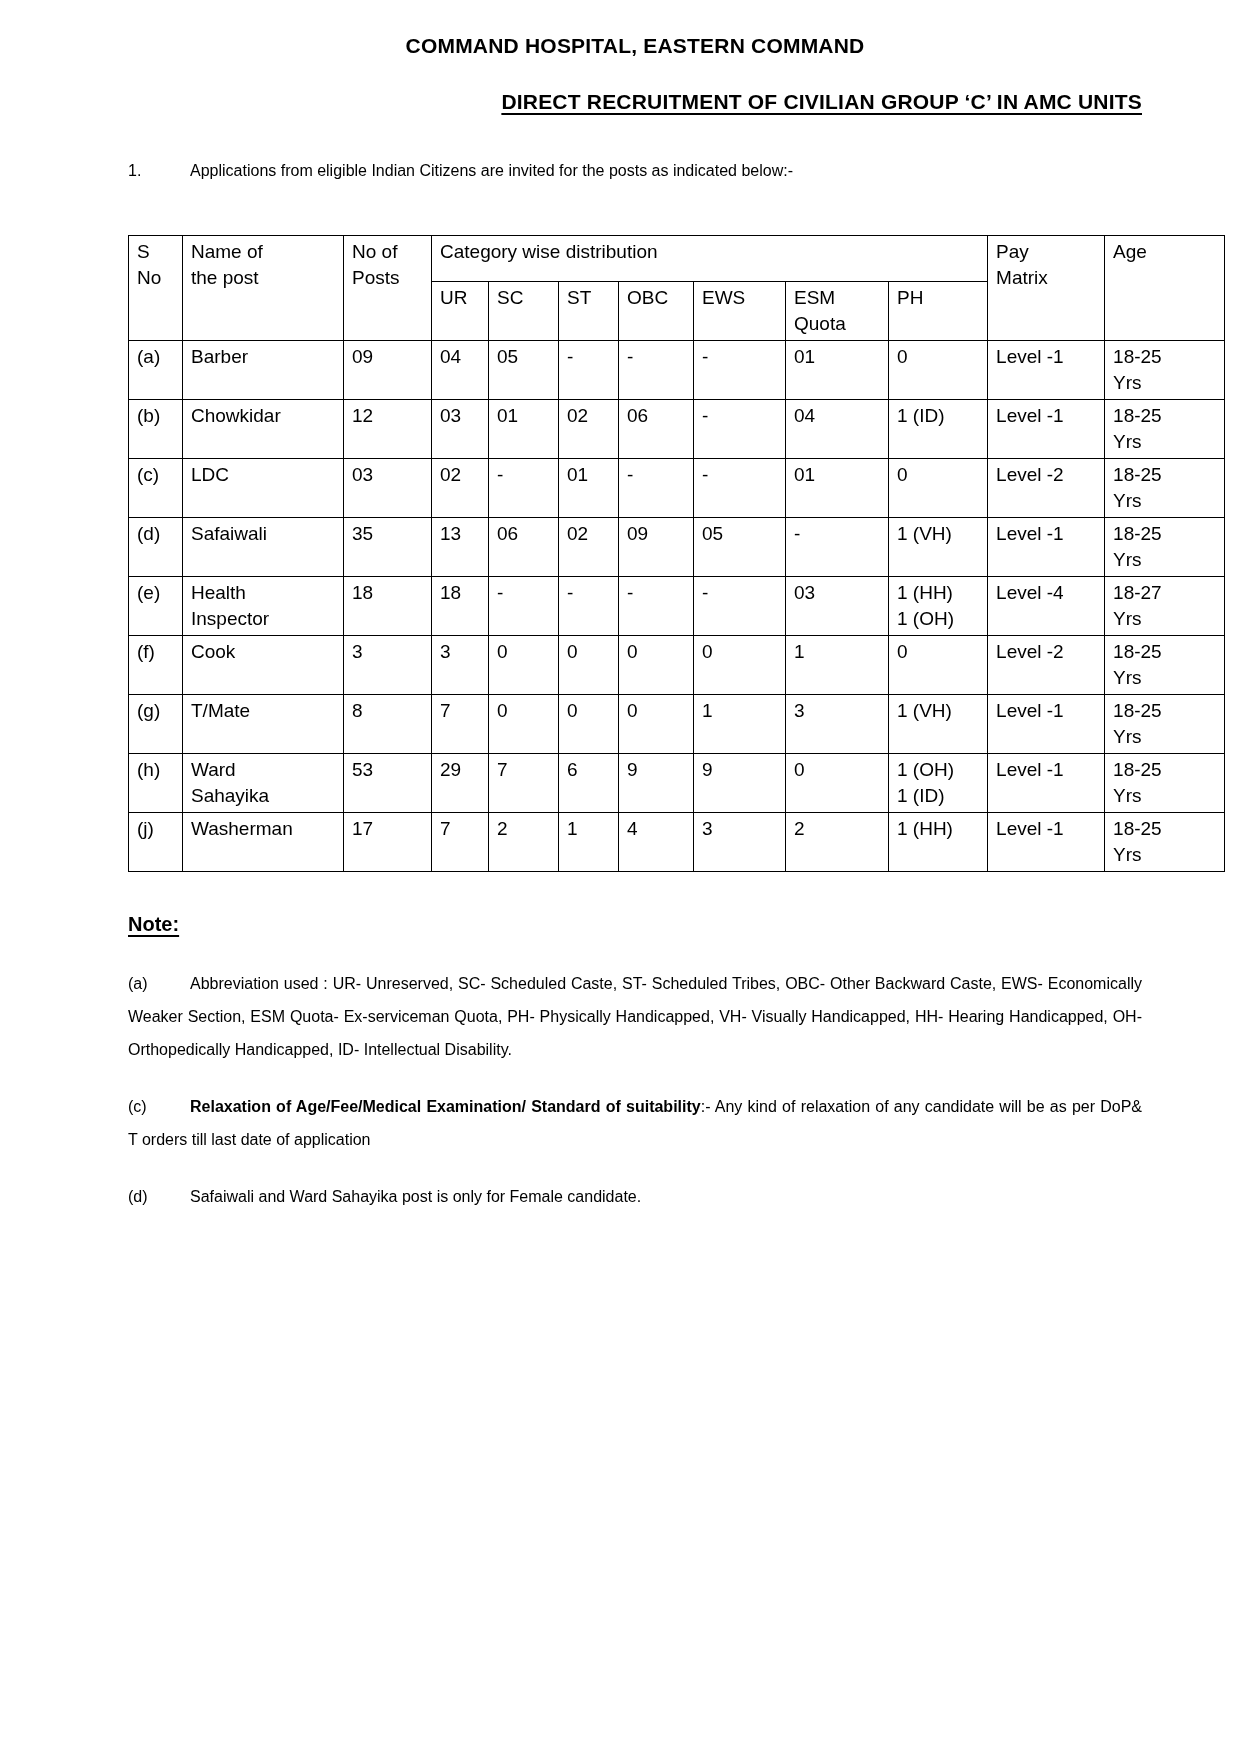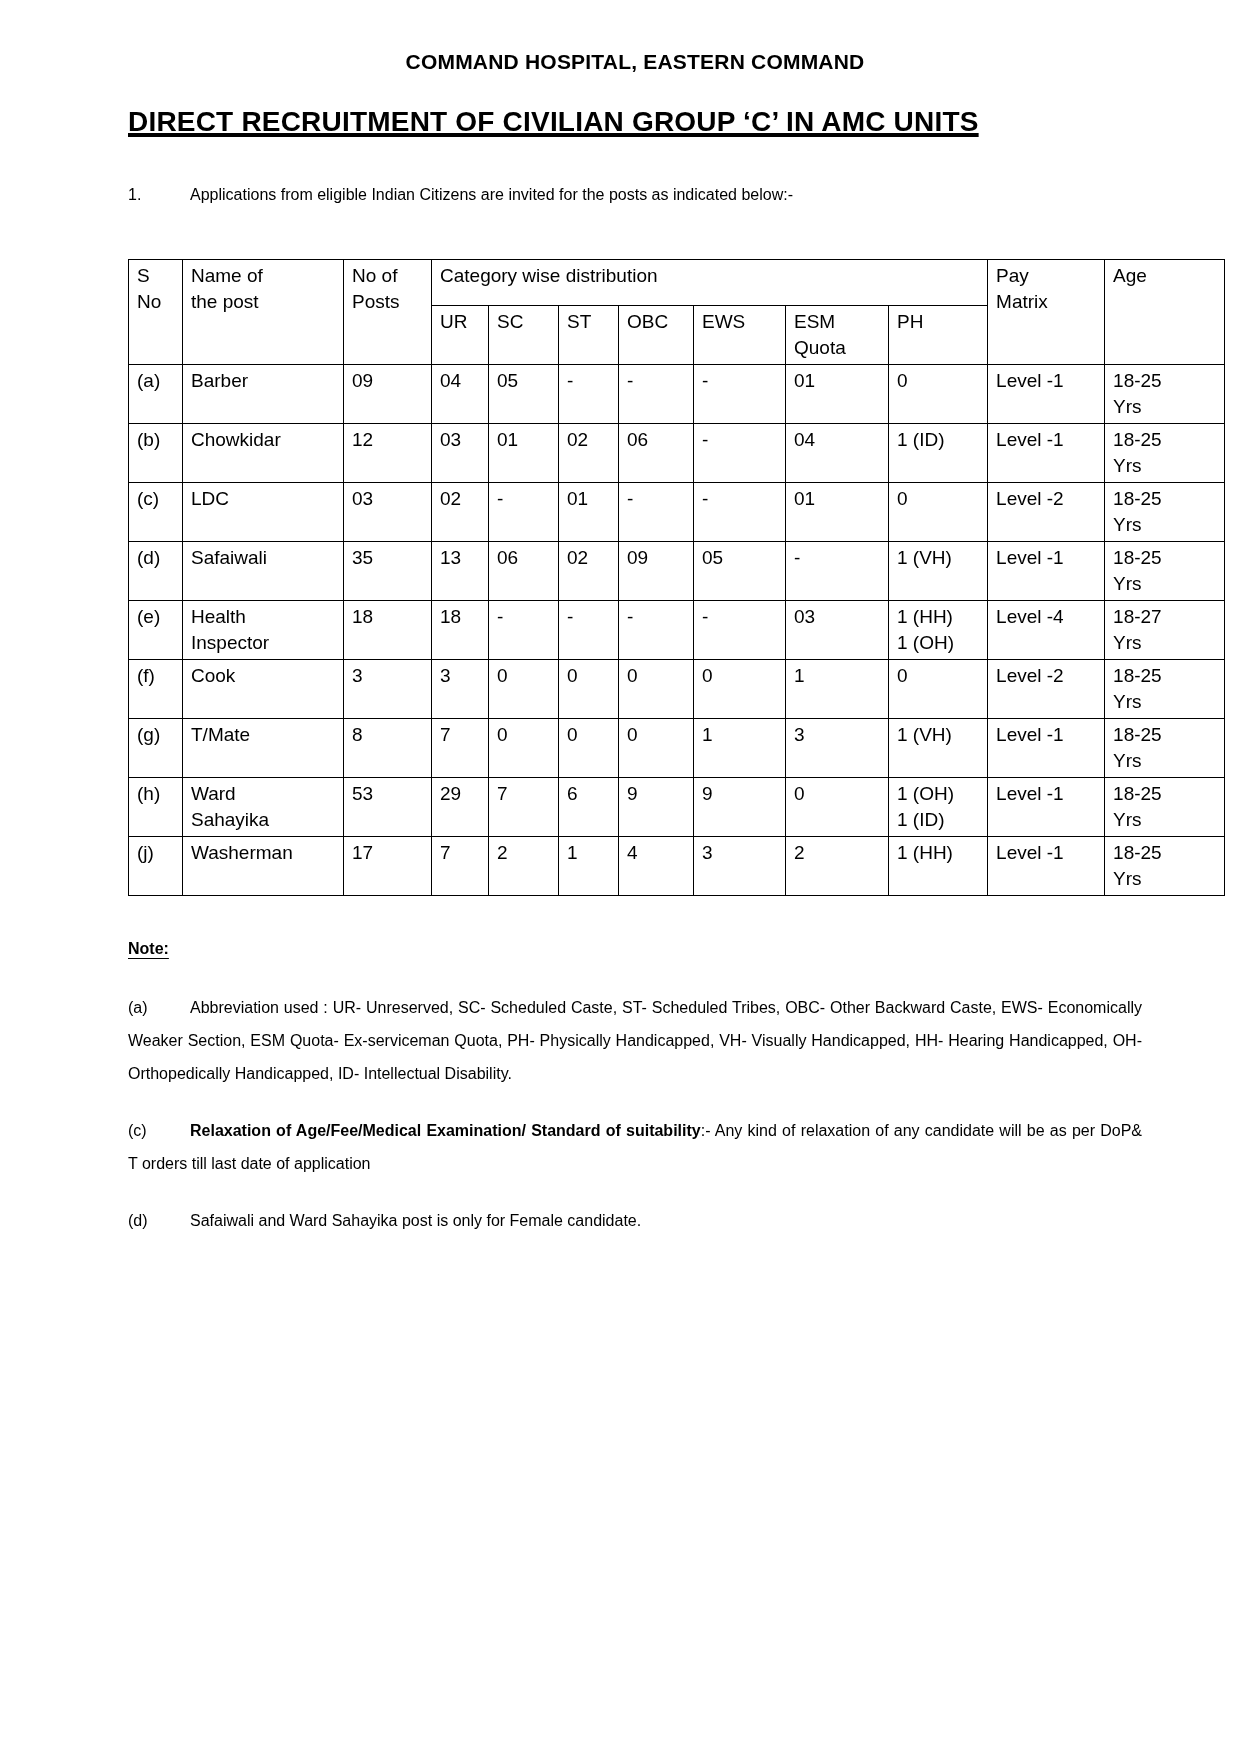--- a/index.html
+++ b/index.html
@@ -4,40 +4,40 @@
 <style>
   html, body { margin: 0; padding: 0; background: #ffffff; }
   body {
     width: 1241px; height: 1754px;
     font-family: "Liberation Sans", sans-serif;
     color: #000; overflow: hidden;
   }
   .page {
     box-sizing: border-box;
     width: 1241px; height: 1518px;
-    padding: 50px 99px 0 128px;
+    padding: 34px 99px 0 128px;
     background: #fff;
   }
   h1.doc-title {
     font-size: 21px; font-weight: bold; text-align: center;
     margin: 0 0 32px 0; letter-spacing: 0.2px;
   }
   h2.doc-subtitle {
-    font-size: 28px; font-weight: bold; text-align: left;
-    margin: 0 0 40px 0; letter-spacing: 0.2px; text-decoration: underline;
+    font-size: 21px; font-weight: bold; text-align: right;
+    margin: 0 0 40px 0; letter-spacing: 0.2px;
   }
   h2.doc-subtitle span { text-decoration: underline; text-underline-offset: 4px; }
   p.para {
     font-size: 16px; line-height: 33px;
     text-align: justify; margin: 0 0 24px 0;
   }
   p.intro { margin-bottom: 48px; }
   .pnum { display: inline-block; width: 62px; }
   .indent-first { text-indent: 62px; }
-  p.note-heading { margin: 0 0 26px 0; font-size: 16px; line-height: 33px; }
+  p.note-heading { margin: 0 0 26px 0; font-size: 20px; line-height: 33px; }
   p.note-heading span {
     font-weight: bold; text-decoration: underline; text-underline-offset: 4px;
   }
   .bold-run { font-weight: bold; }
 
   table.recruit {
     border-collapse: collapse; table-layout: fixed;
     width: 1096px; margin: 0 0 36px 0;
   }
   table.recruit th, table.recruit td {

